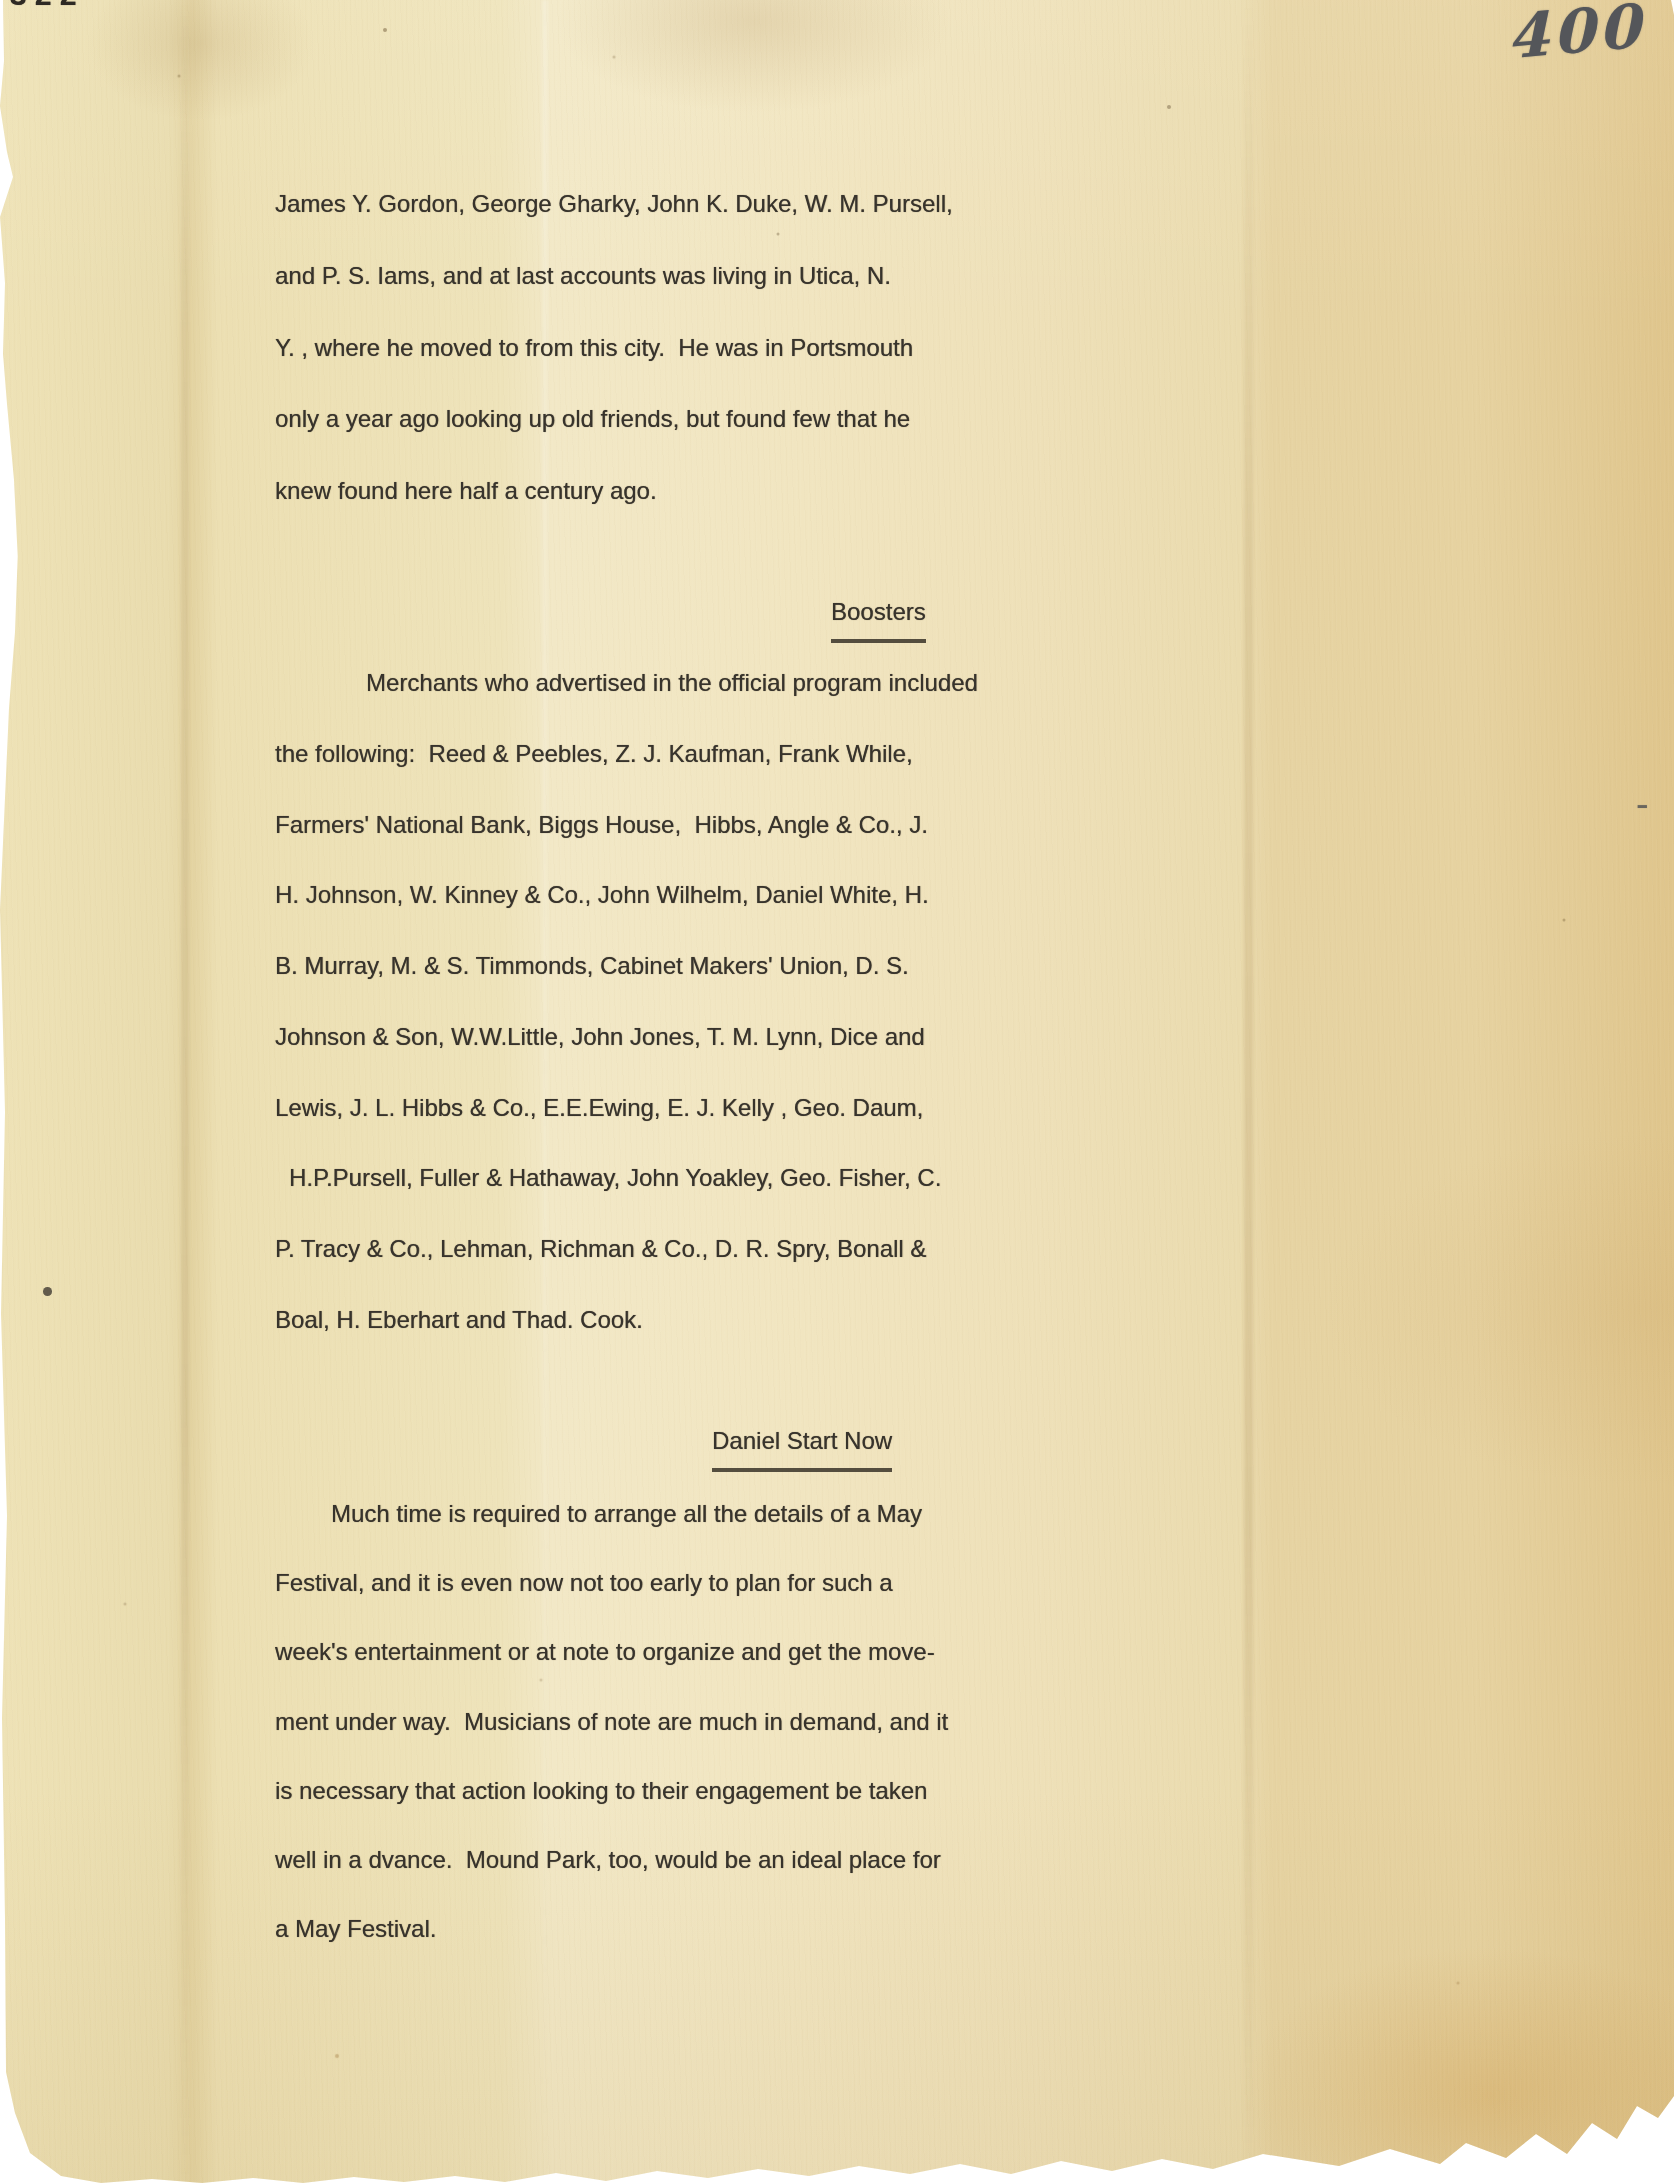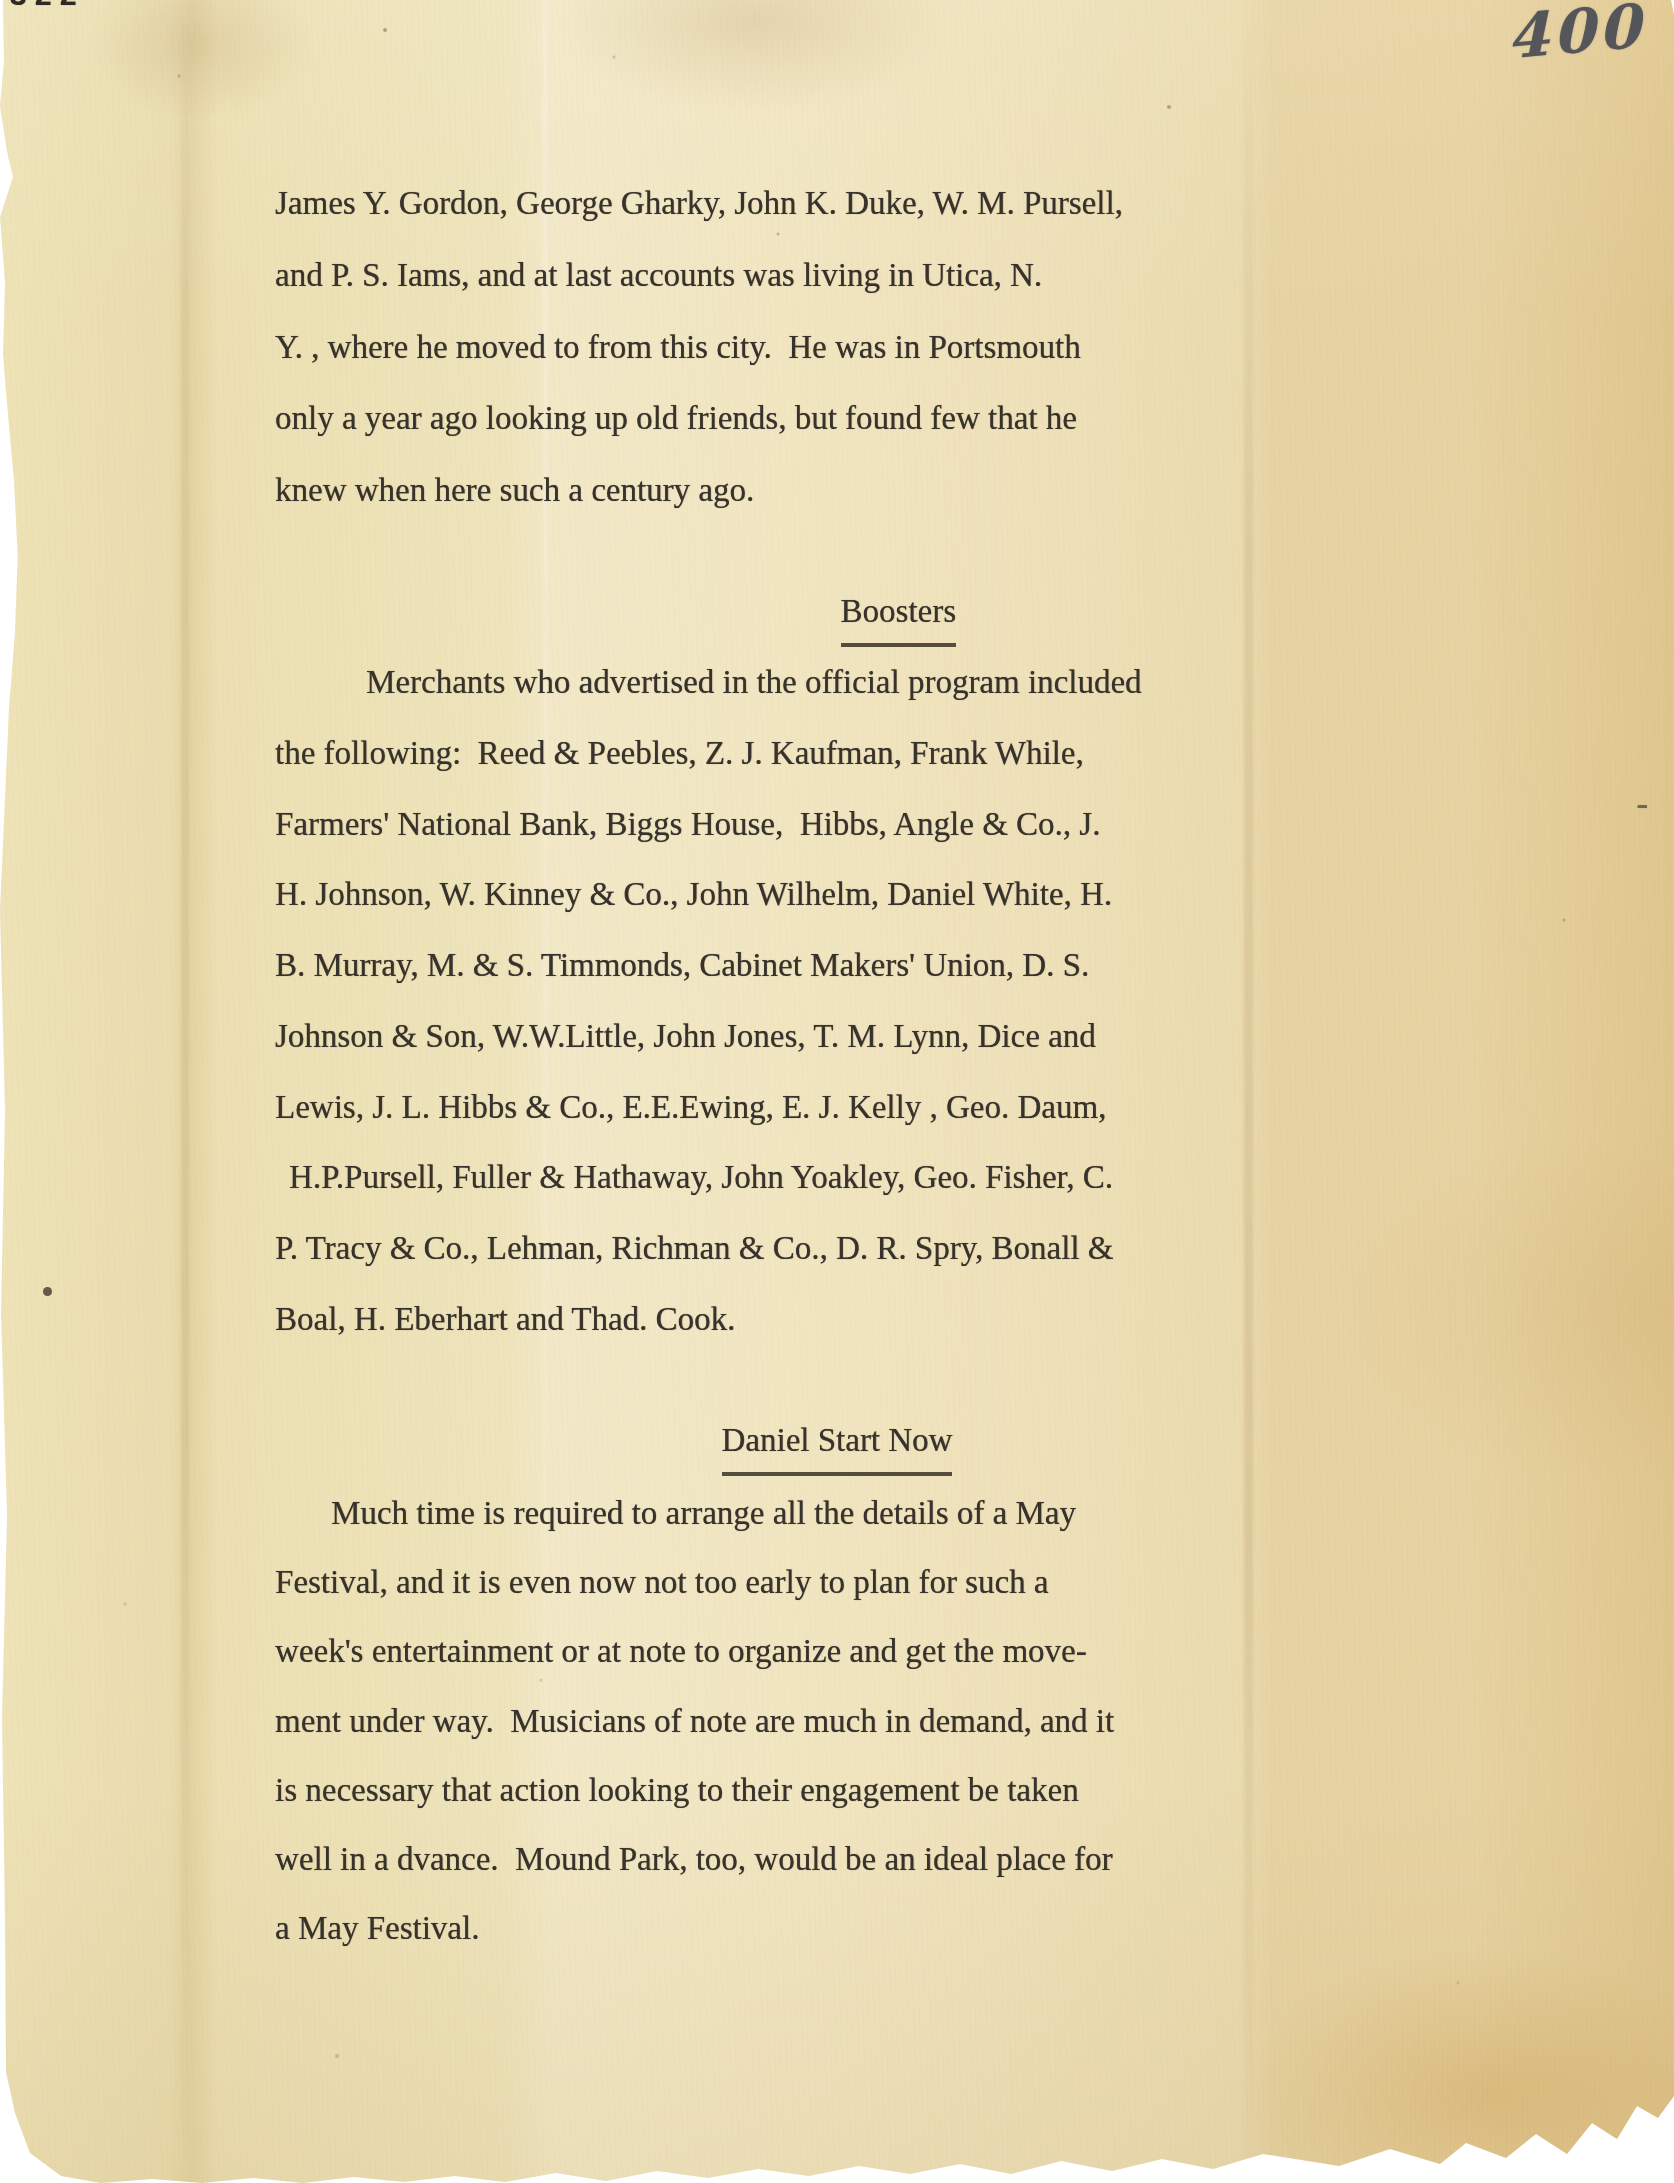--- a/index.html
+++ b/index.html
@@ -63,22 +63,22 @@
       613px 56px 1px 0.5px rgba(120,95,60,0.30),
       1563px 919px 0.5px 0.5px rgba(110,85,50,0.35),
       540px 1679px 1px 0.5px rgba(120,95,60,0.25),
       336px 2055px 1px 1px rgba(150,105,45,0.35),
       1457px 1982px 1px 0.5px rgba(140,100,50,0.28),
       124px 1603px 1px 0.5px rgba(120,95,60,0.28),
       777px 233px 0.5px 0.5px rgba(100,80,50,0.35);
   }
   .ink {
     position: absolute;
-    font-family: Liberation Serif, serif;
-    font-size: 33px;
+    font-family: Liberation Sans, sans-serif;
+    font-size: 24px;
     line-height: 33px;
     color: #37332c;
     text-shadow: 0.3px 0.4px 0.8px rgba(58,50,38,0.75);
     white-space: pre;
     letter-spacing: 0px;
   }
   .heading-text {
     border-bottom: 4px solid rgba(56,50,40,0.85);
     padding-bottom: 14px;
   }
@@ -131,21 +131,21 @@
     </div>
 
     <div class="pencil-number">400</div>
     <div class="pencil-dash">-</div>
     <div class="ink-dot"></div>
 
     <div class="ink" style="left:275px; top:187px;">James Y. Gordon, George Gharky, John K. Duke, W. M. Pursell,</div>
     <div class="ink" style="left:275px; top:259px;">and P. S. Iams, and at last accounts was living in Utica, N.</div>
     <div class="ink" style="left:275px; top:402px;">only a year ago looking up old friends, but found few that he</div>
     <div class="ink" style="left:275px; top:331px;">Y. , where he moved to from this city.  He was in Portsmouth</div>
-    <div class="ink" style="left:275px; top:474px;">knew when here such a century ago.</div>
+    <div class="ink" style="left:275px; top:474px;">knew found here half a century ago.</div>
 
     <div class="ink" style="left:791px; top:562px;">
       <span class="heading-text">Boosters</span>
     </div>
 
     <div class="ink" style="left:366px; top:666px;">Merchants who advertised in the official program included</div>
     <div class="ink" style="left:275px; top:737px;">the following:  Reed &amp; Peebles, Z. J. Kaufman, Frank While,</div>
     <div class="ink" style="left:275px; top:808px;">Farmers' National Bank, Biggs House,  Hibbs, Angle &amp; Co., J.</div>
     <div class="ink" style="left:275px; top:878px;">H. Johnson, W. Kinney &amp; Co., John Wilhelm, Daniel White, H.</div>
     <div class="ink" style="left:275px; top:949px;">B. Murray, M. &amp; S. Timmonds, Cabinet Makers' Union, D. S.</div>

